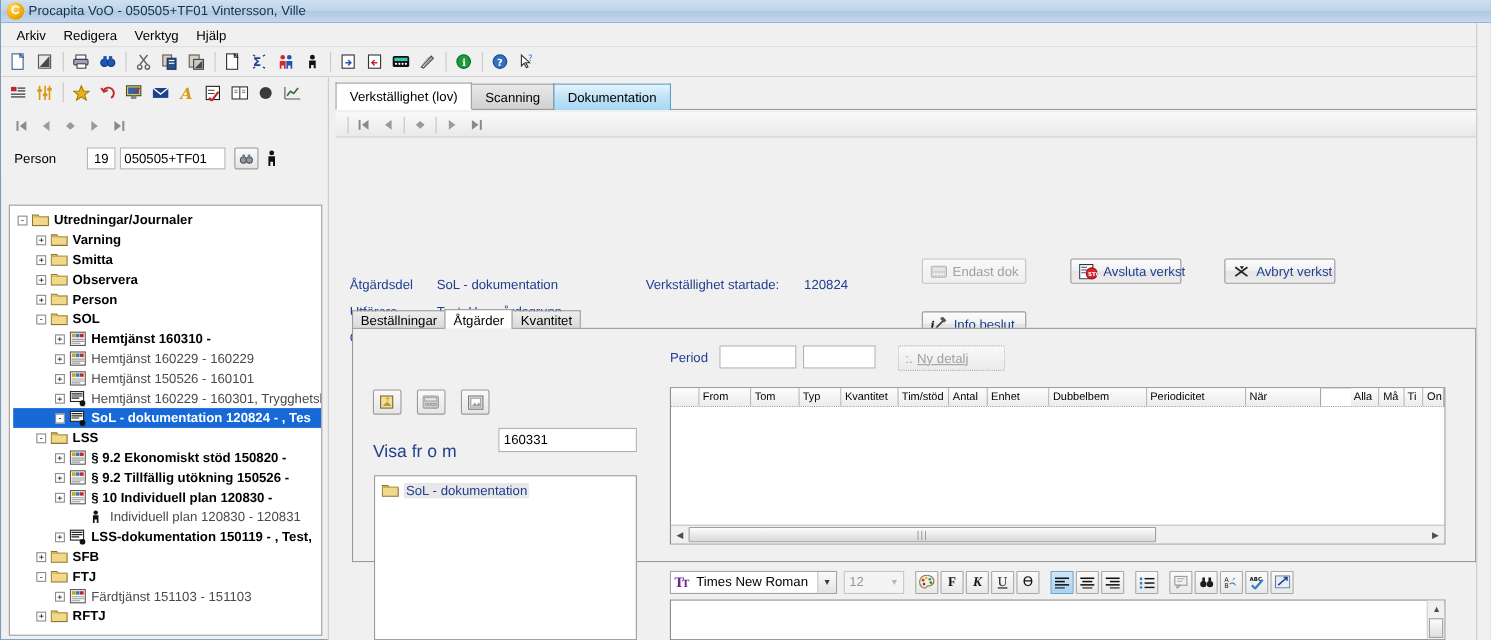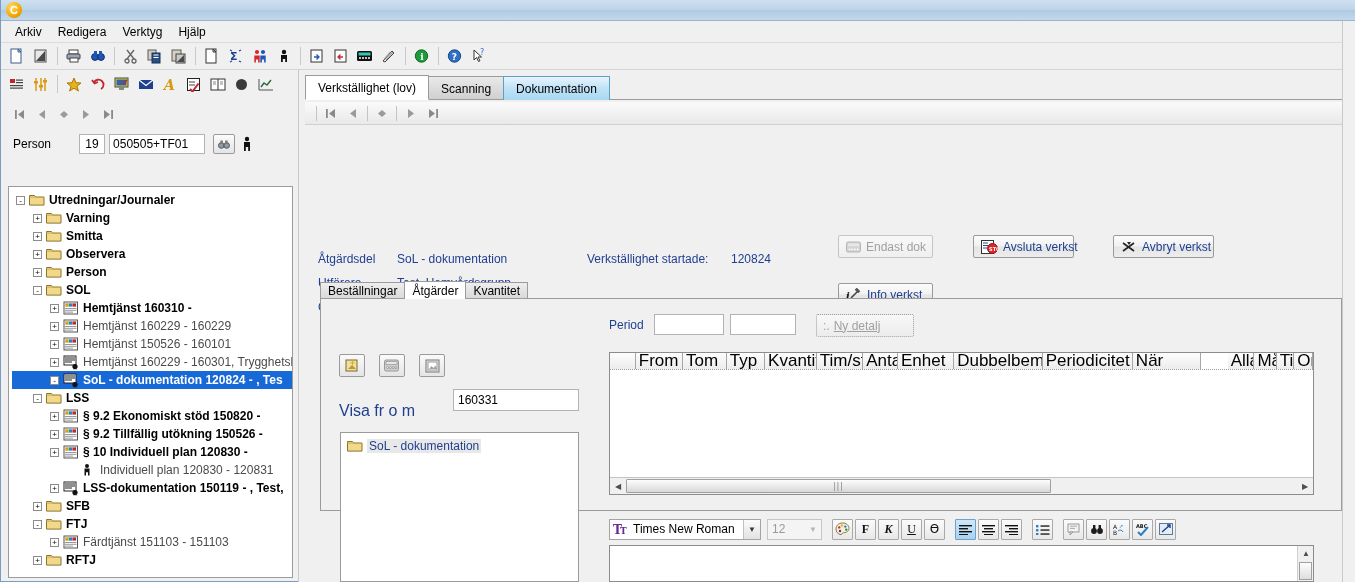--- a/index.html
+++ b/index.html
@@ -247,21 +247,21 @@
   .nydetalj u { text-decoration: underline; }
 
   
   .tablebox {
     position: absolute; left: 608px; top: 352px;
     width: 705px; height: 143px;
     border: 1px solid #8c8c8c; background: #fff;
   }
   .thead { display: flex; height: 17px; border-bottom: 1px dotted #9a9a9a; }
   .th {
-    font-size: 17px; color: #000;
+    font-size: 10px; color: #000;
     border-right: 1px solid #a6a6a6;
     background: linear-gradient(to bottom,#fdfdfd,#ececec);
     padding: 1px 3px; white-space: nowrap; overflow: hidden;
     display: flex; align-items: center; cursor: default;
   }
   .tbody { height: 106px; background: #fff; }
 
   .hscroll {
     position: absolute; left: 0; bottom: 0; width: 703px; height: 17px;
     background: #f0f0f0; border-top: 1px solid #c4c4c4;
@@ -376,20 +376,21 @@
 <div id="app">
 
   <div class="bg-titlebar">
     <div class="bg-app-text">PowerPoint</div>
   </div>
 
   <div class="win">
 
     <div class="titlebar">
       <div class="title-icon">C</div>
+      <div class="title-text">Procapita VoO - 050505+TF01 Vintersson, Ville</div>
     </div>
 
     <div class="menubar">
       <div class="menu-item">Arkiv</div>
       <div class="menu-item">Redigera</div>
       <div class="menu-item">Verktyg</div>
       <div class="menu-item">Hjälp</div>
     </div>
 
     <div class="toolbar" id="toolbar1">
@@ -949,21 +950,21 @@
 
       <div class="btn" style="left:539px; top:213px; width:95px;">
         <span class="bico">
           <svg width="16" height="14">
               <text x="0" y="11" font-family="DejaVu Serif" font-size="10" font-style="italic" font-weight="bold" fill="#111">i</text>
               <path d="M5 10 L12 3" stroke="#444" stroke-width="1.6"></path>
               <rect x="9" y="1" width="5" height="3" transform="rotate(45 11.5 2.5)" fill="#555"></rect>
               <path d="M3 12 h6" stroke="#333" stroke-width="1.6"></path>
             </svg>
         </span>
-        <span>Info verkst</span>
+        <span>Info beslut</span>
       </div>
 
       <div class="itabs" style="left:21px; top:211px;">
         <div class="itab">Beställningar</div>
         <div class="itab active">Åtgärder</div>
         <div class="itab">Kvantitet</div>
       </div>
       <div class="innerbox" style="left:21px; top:228px;"></div>
 
     </div>

